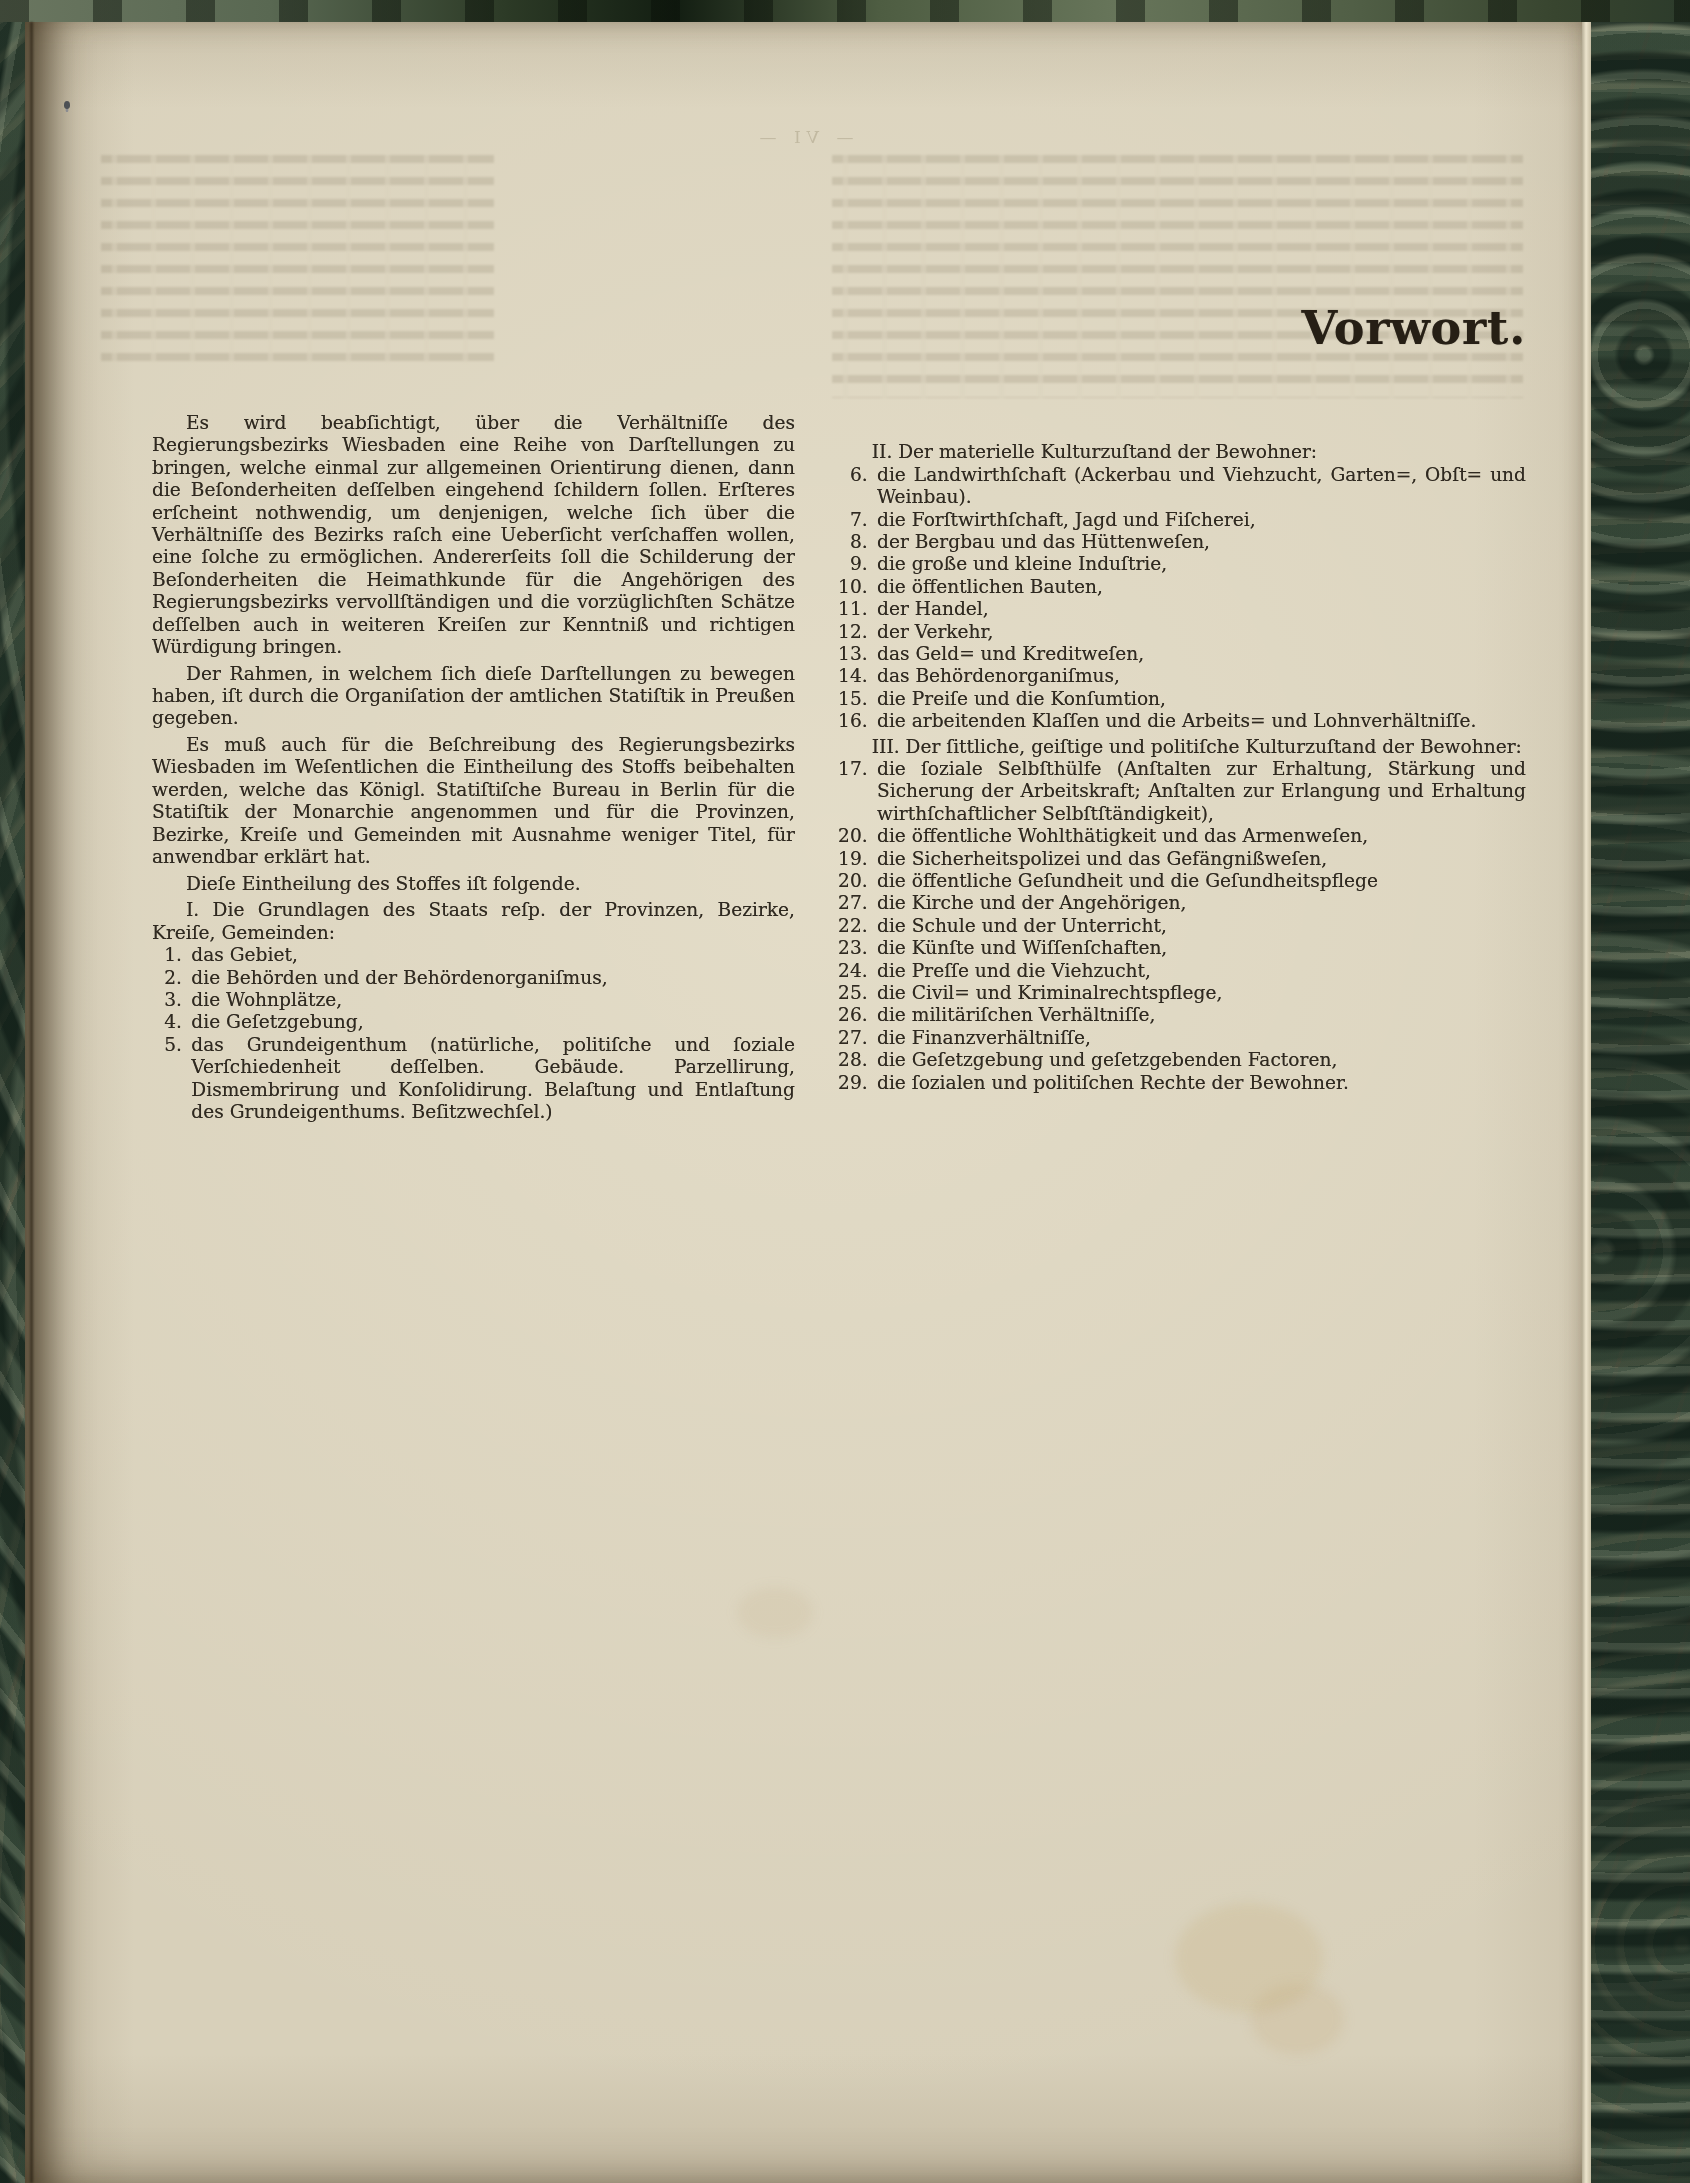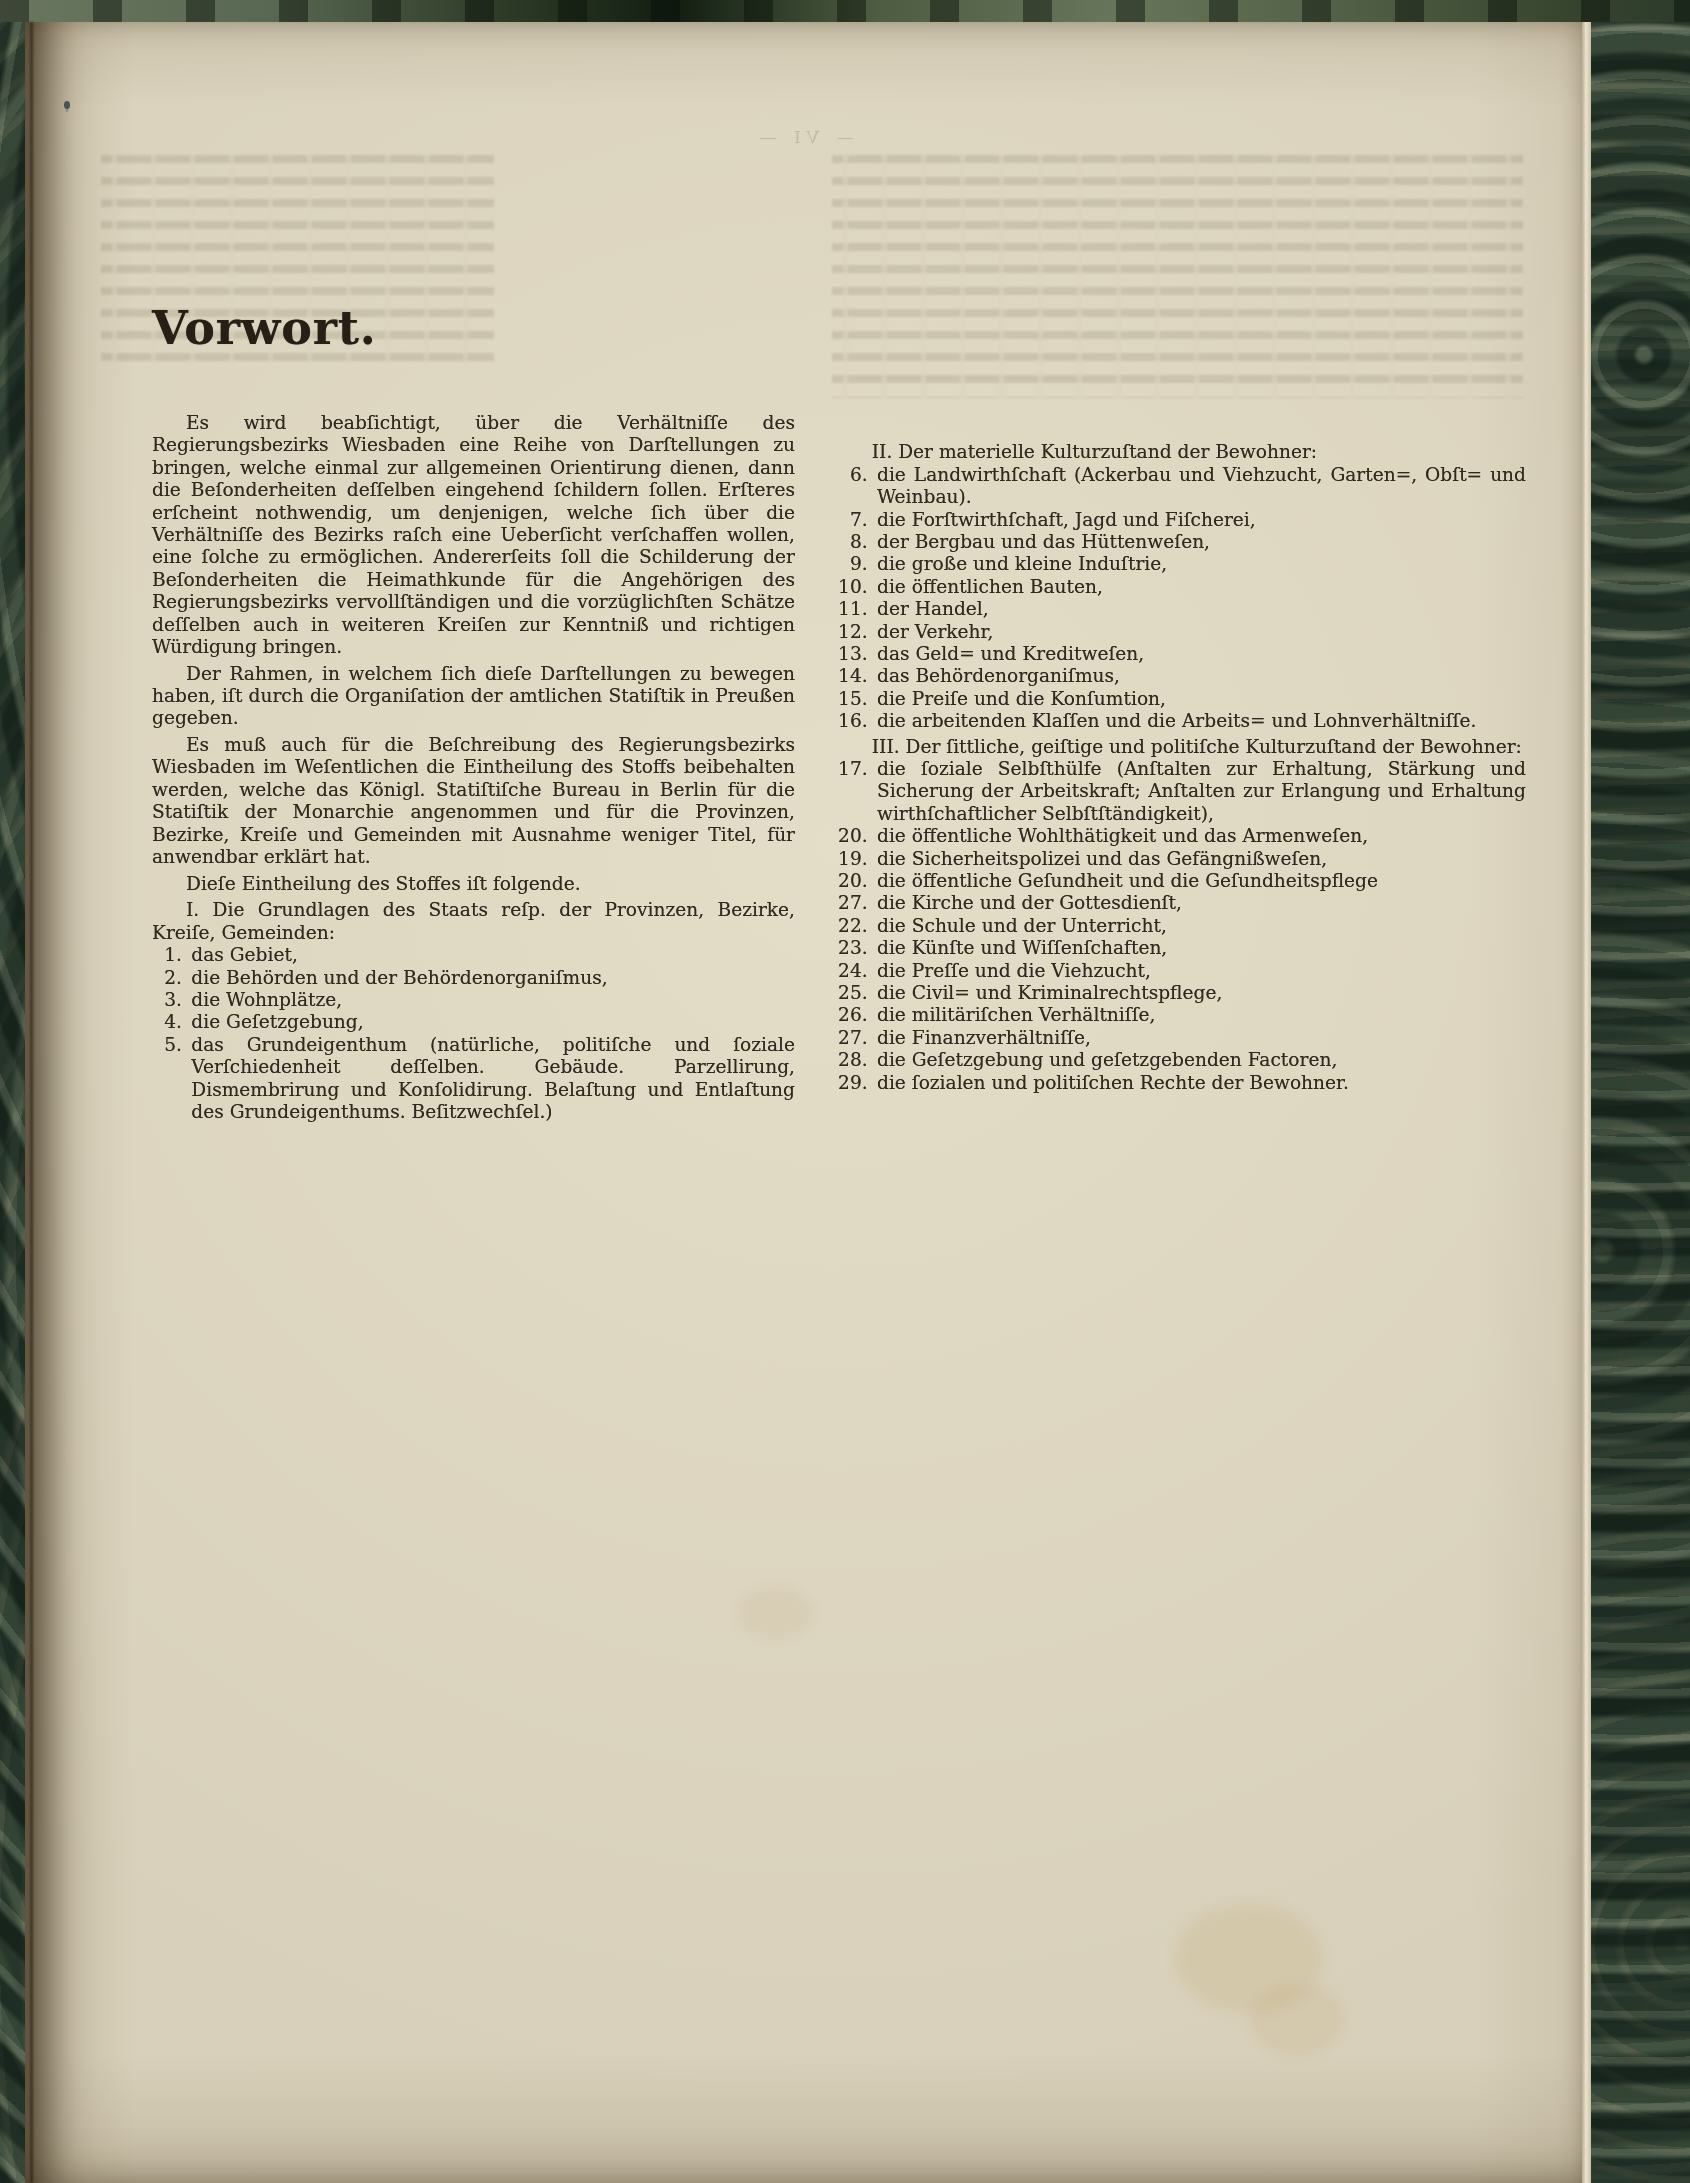--- a/index.html
+++ b/index.html
@@ -63,21 +63,21 @@
   .speck{position:absolute;left:39px;top:79px;width:6px;height:7.6px;border-radius:50%;
     background:#333a44;opacity:.8;box-shadow:0 5px 0 -1.7px rgba(60,80,130,.45);}
   .stain{position:absolute;border-radius:50%;filter:blur(6px);}
   .stain-a{left:1150px;top:1881px;width:148px;height:110px;background:rgba(190,158,92,.17);}
   .stain-b{left:1226px;top:1961px;width:93px;height:72px;background:rgba(186,150,86,.13);}
   .stain-c{left:712px;top:1565px;width:76px;height:51px;background:rgba(176,148,96,.10);}
   
   .content{position:absolute;left:0;top:0;width:100%;height:100%;
     padding:279px 56px 0 127px;box-sizing:border-box;color:#2f2920;}
   .title{
-    margin:0 0 57px 0;text-align:left;font-size:46px;font-weight:700;
+    margin:0 0 57px 0;text-align:right;font-size:46px;font-weight:700;
     color:#261f15;letter-spacing:0.8px;
     text-shadow:0 0 0.8px rgba(38,31,21,.55);
   }
   .cols{display:flex;align-items:center;}
   .col{box-sizing:border-box;}
   .col-left{width:668px;padding-right:25px;}
   .divider{width:1.7px;background:#8b8471;}
   .col-right{flex:1;padding-left:16px;}
   .para{
     margin:0 0 4.2px 0;font-size:18.6px;line-height:22.4px;text-align:justify;
@@ -225,21 +225,21 @@
                 <span class="txt">die Sicherheitspolizei und das Gefängnißweſen,</span>
               </li>
 
               <li class="item">
                 <span class="num">20.</span>
                 <span class="txt">die öffentliche Geſundheit und die Geſundheitspflege</span>
               </li>
 
               <li class="item">
                 <span class="num">27.</span>
-                <span class="txt">die Kirche und der Gottesdienſt,</span>
+                <span class="txt">die Kirche und der Angehörigen,</span>
               </li>
 
               <li class="item">
                 <span class="num">22.</span>
                 <span class="txt">die Schule und der Unterricht,</span>
               </li>
 
               <li class="item">
                 <span class="num">23.</span>
                 <span class="txt">die Künſte und Wiſſenſchaften,</span>

